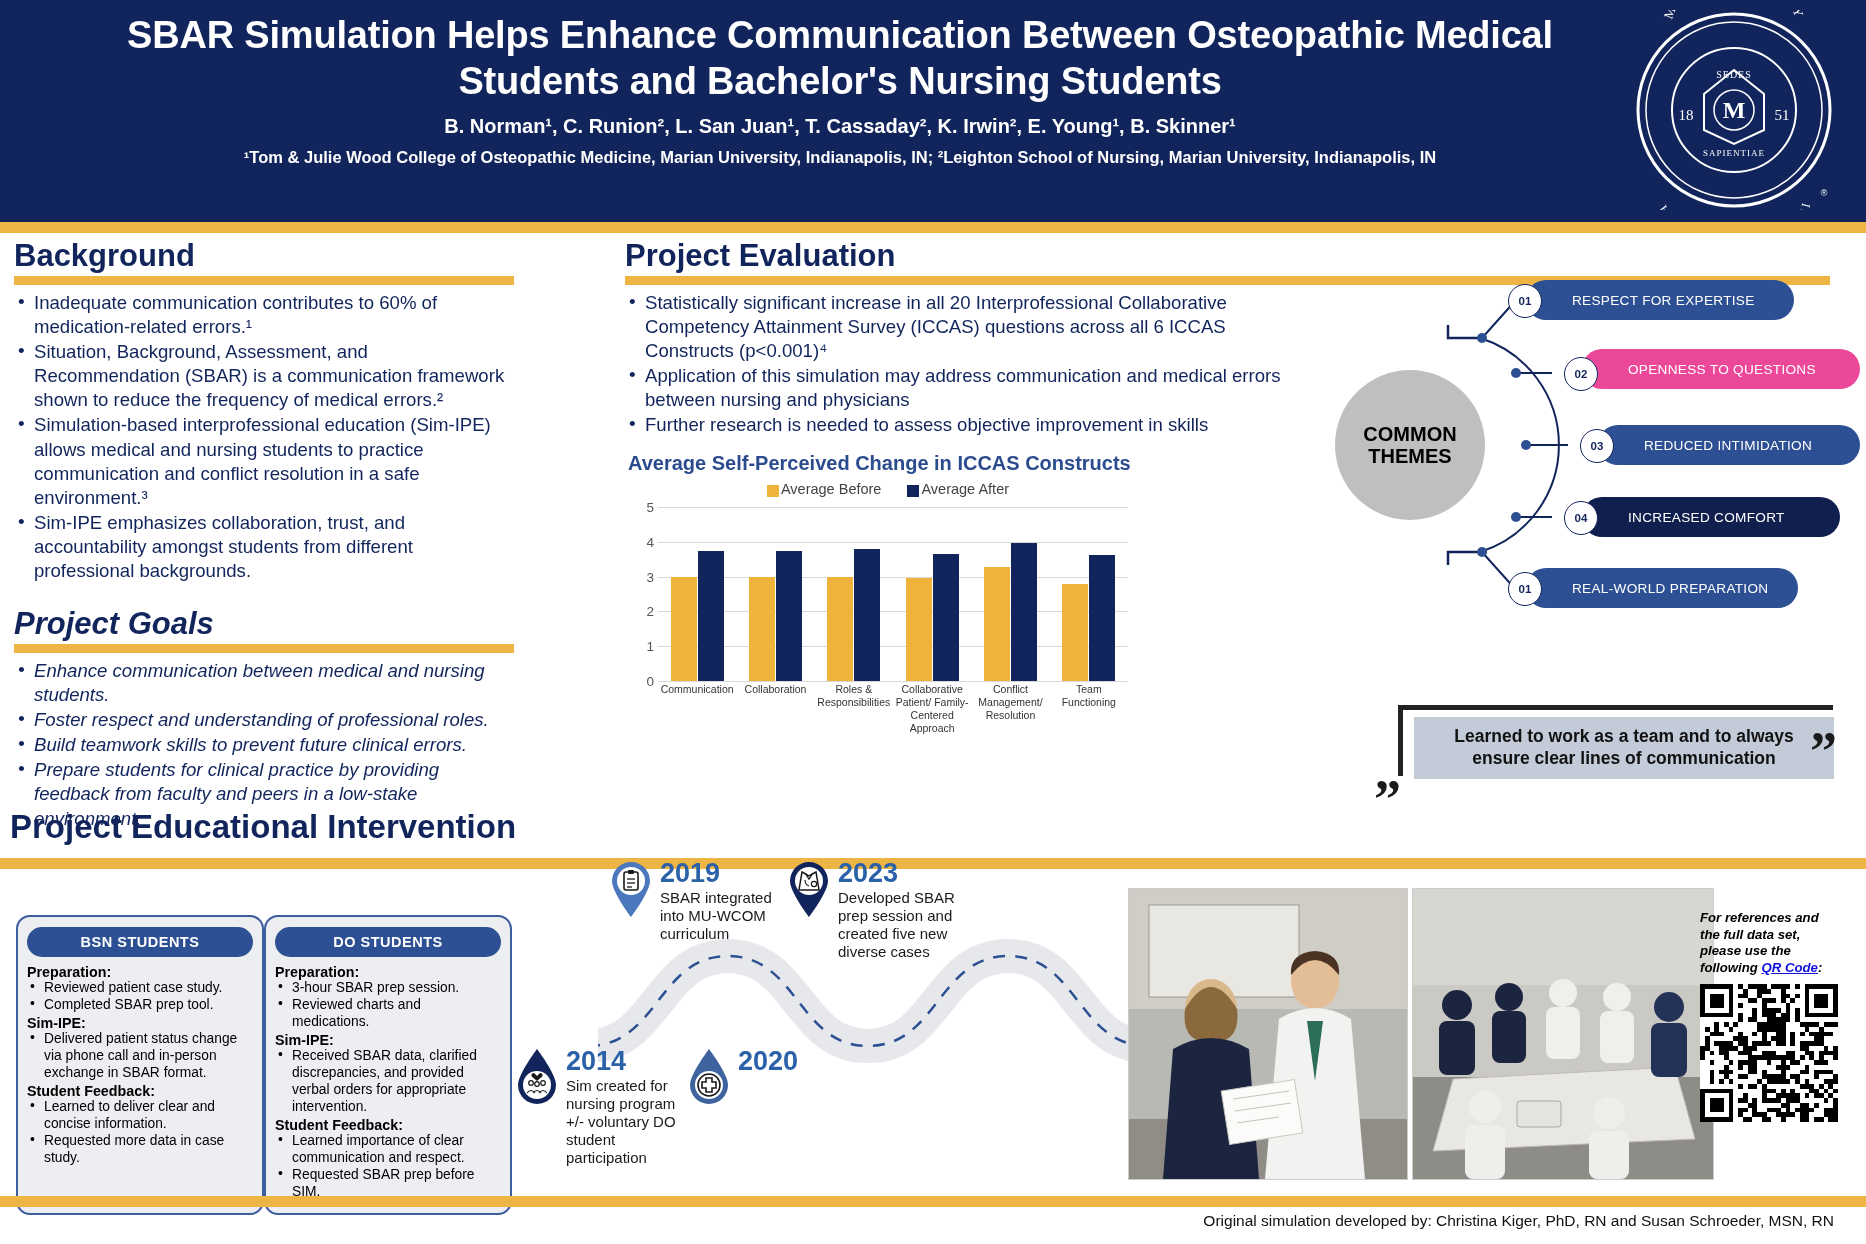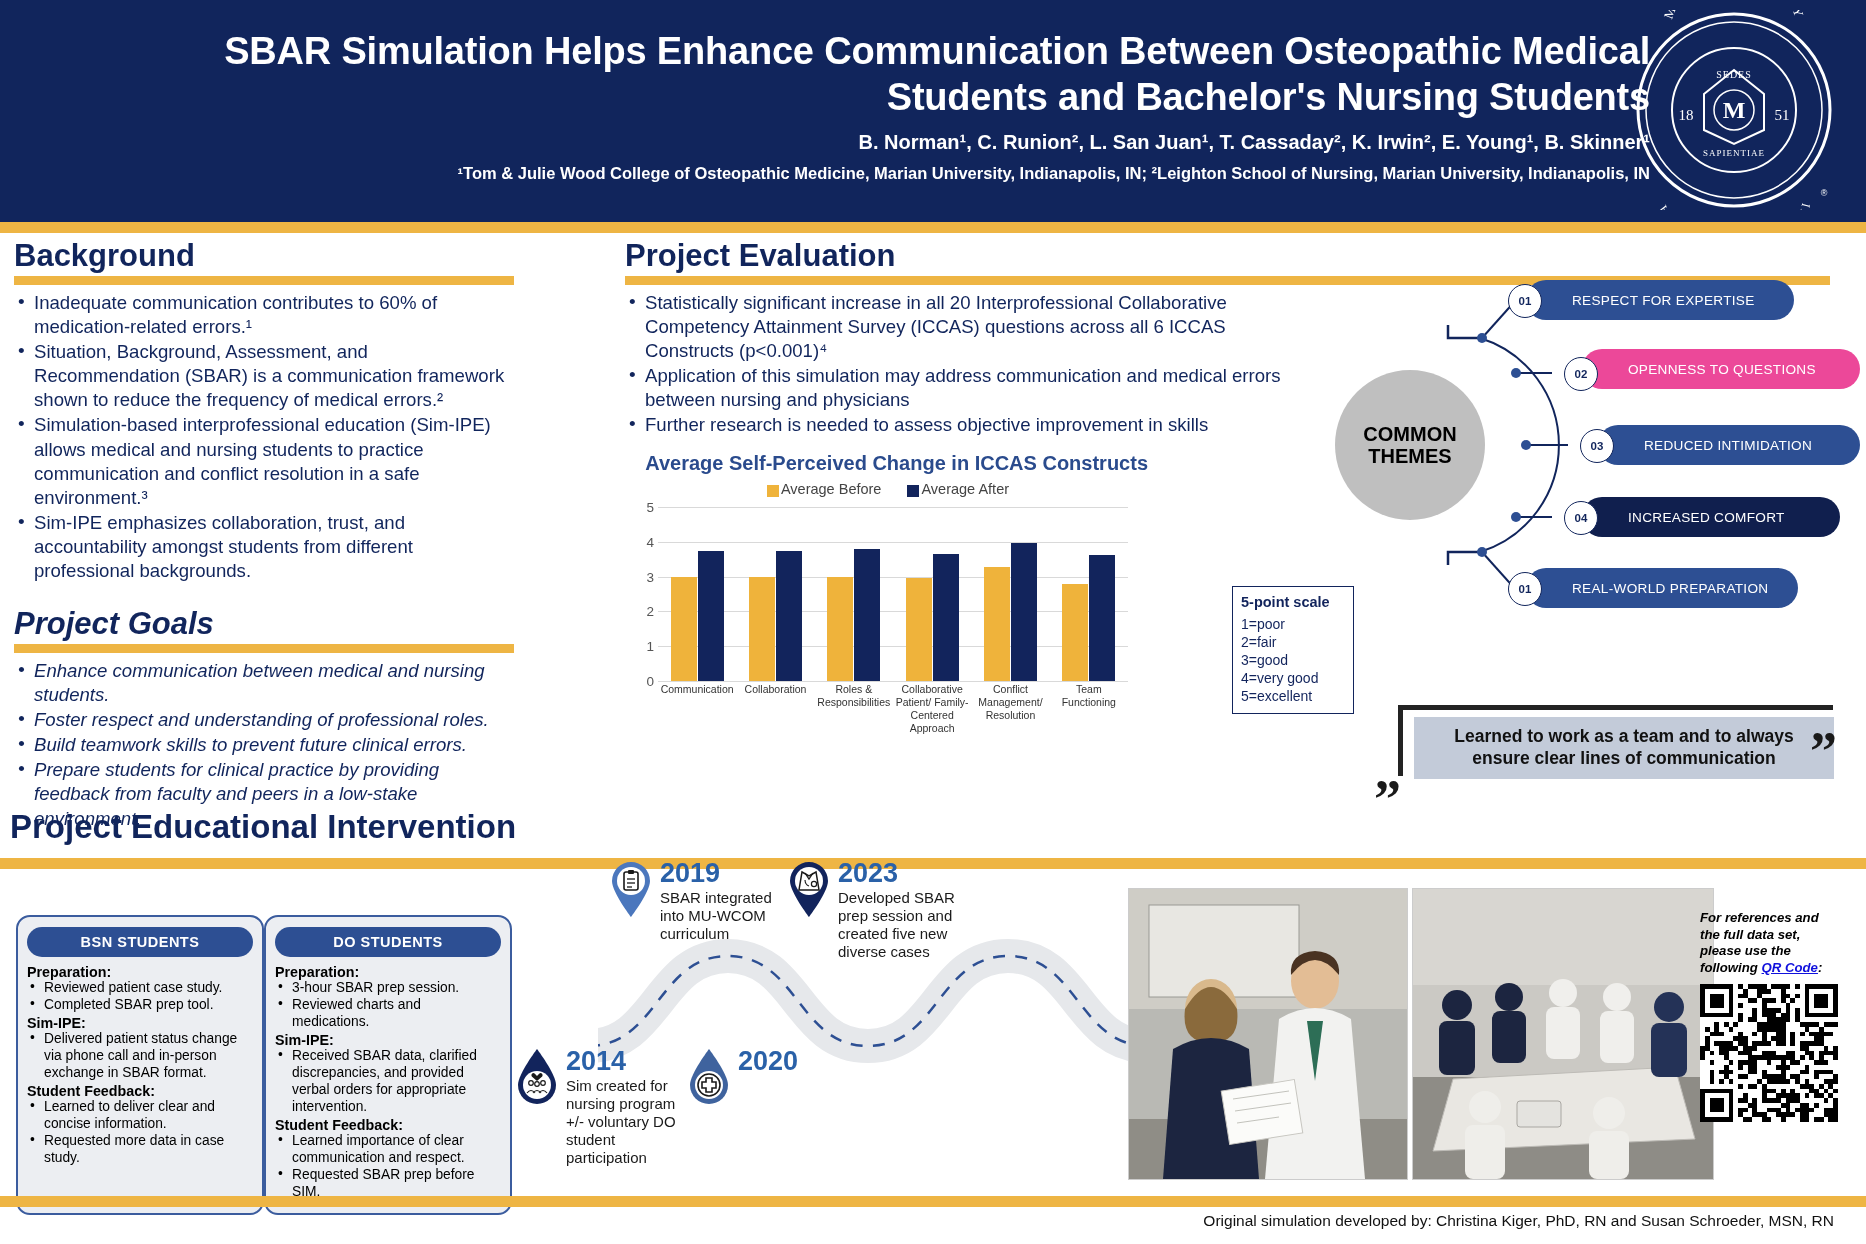--- a/index.html
+++ b/index.html
@@ -11,21 +11,21 @@
     position:relative;
   }
   .poster{position:relative;width:1866px;height:1244px;}
 
   
   .header{
     position:absolute;left:0;top:0;width:1866px;height:222px;
     background:#11255c;
   }
   .header-inner{
-    position:absolute;left:30px;top:28px;width:1620px;text-align:right;
+    position:absolute;left:30px;top:12px;width:1620px;text-align:center;
   }
   .poster-title{
     color:#fff;font-size:38px;font-weight:bold;line-height:1.22;
     letter-spacing:-0.2px;margin:0 0 4px 0;
   }
   .authors{color:#fff;font-size:20px;font-weight:bold;margin:10px 0 0 0;}
   .affil{color:#fff;font-size:16.5px;font-weight:bold;margin:10px 0 0 0;}
 
   .seal{
     position:absolute;right:32px;top:10px;width:200px;height:200px;
@@ -54,21 +54,21 @@
   .col-left{position:absolute;left:14px;top:240px;width:500px;}
   .goals{position:absolute;left:14px;top:608px;width:500px;font-style:italic;}
   .pei{position:absolute;left:10px;top:810px;width:520px;}
 
   
   .col-mid{position:absolute;left:625px;top:240px;width:690px;}
 
   
   .chart-wrap{position:absolute;left:628px;top:452px;width:520px;height:270px;}
   .chart-title{
-    text-align:right;color:#2a4b8d;font-size:20px;font-weight:600;margin:0;
+    text-align:left;color:#2a4b8d;font-size:20px;font-weight:600;margin:0;
   }
   .chart-legend{
     display:flex;justify-content:center;gap:26px;margin-top:6px;font-size:14.5px;color:#444;
   }
   .lg{display:flex;align-items:flex-end;gap:2px;}
   .swatch{width:12px;height:12px;display:inline-block;}
   .plot{
     position:relative;margin-top:10px;height:174px;width:500px;
   }
   .yaxis{position:absolute;left:0;top:0;width:30px;height:174px;}
@@ -313,28 +313,20 @@
           <div class="xl">Communication</div>
           <div class="xl">Collaboration</div>
           <div class="xl">Roles &amp; Responsibilities</div>
           <div class="xl">Collaborative Patient/ Family-Centered Approach</div>
           <div class="xl">Conflict Management/ Resolution</div>
           <div class="xl">Team Functioning</div>
         </div>
     </div>
   </div>
 
-  <div class="scale-box">
-    <div class="t">5-point scale</div>
-    <div class="r">1=poor</div>
-    <div class="r">2=fair</div>
-    <div class="r">3=good</div>
-    <div class="r">4=very good</div>
-    <div class="r">5=excellent</div>
-  </div>
 
   <div class="themes">
     <svg width="530" height="300" style="position:absolute;left:0;top:0">
       <path d="M150 48 A112 112 0 0 1 150 262" fill="none" stroke="#11255c" stroke-width="2"></path>
       <path d="M118 35 L118 48 L152 48" fill="none" stroke="#11255c" stroke-width="2.5"></path>
       <path d="M118 275 L118 262 L152 262" fill="none" stroke="#11255c" stroke-width="2.5"></path>
       <line x1="152" y1="48" x2="186" y2="10" stroke="#11255c" stroke-width="2"></line>
       <line x1="186" y1="83" x2="222" y2="83" stroke="#11255c" stroke-width="2"></line>
       <line x1="196" y1="155" x2="238" y2="155" stroke="#11255c" stroke-width="2"></line>
       <line x1="186" y1="227" x2="222" y2="227" stroke="#11255c" stroke-width="2"></line>

